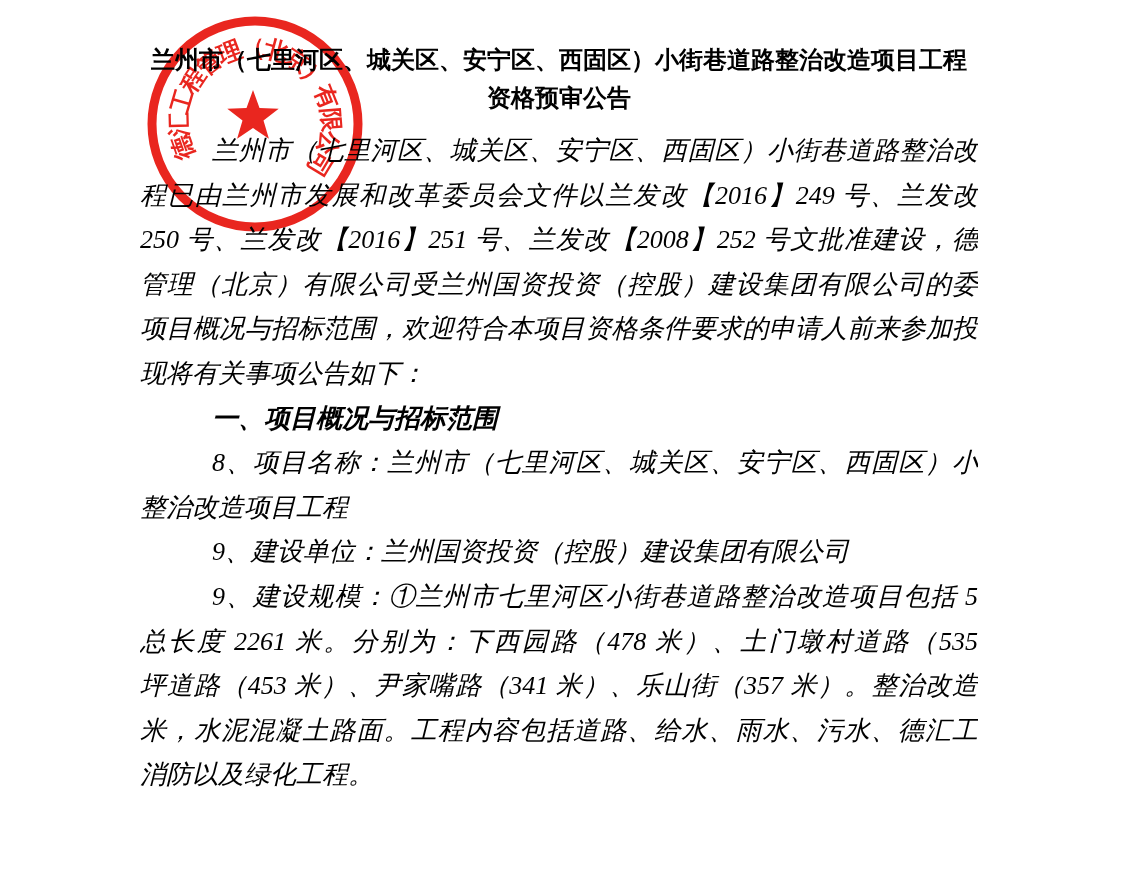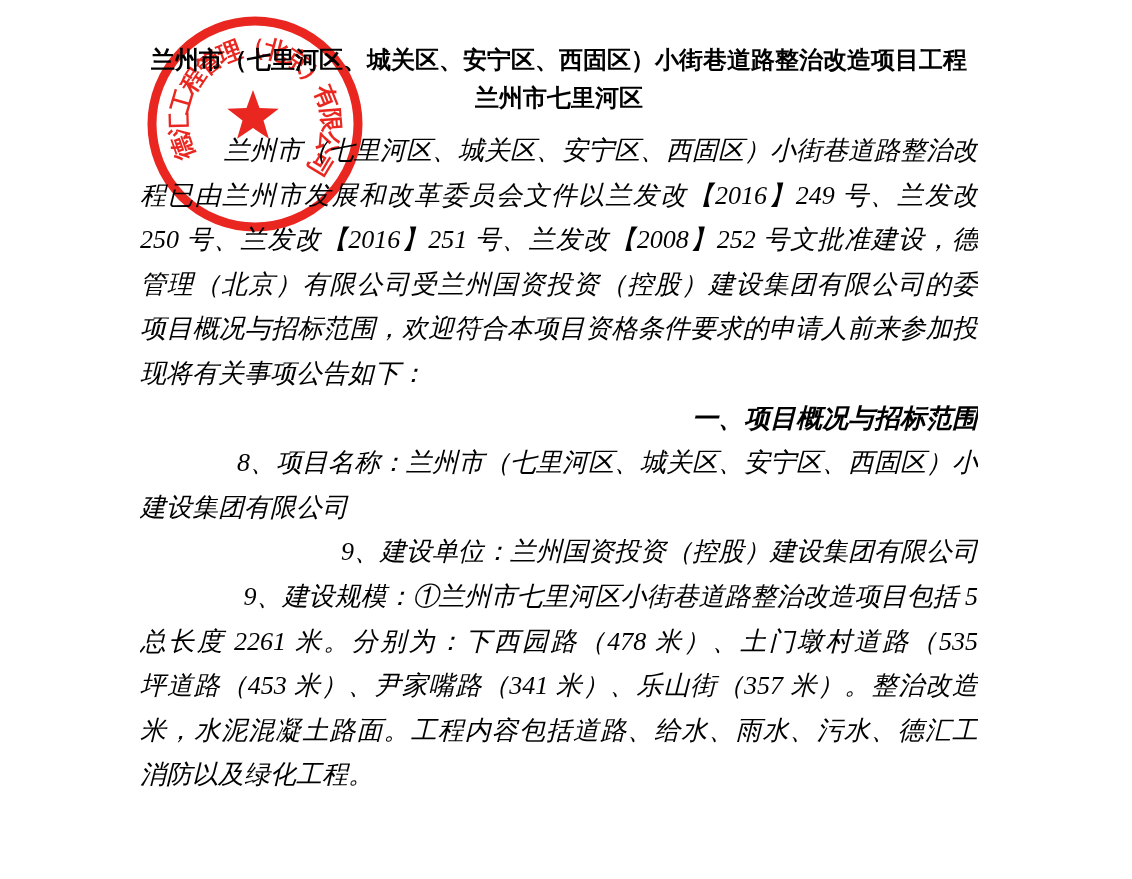--- a/index.html
+++ b/index.html
@@ -16,54 +16,54 @@
     font-size:24px;font-weight:bold;line-height:38px;
     text-align:center;white-space:nowrap;
   }
   .body{margin-top:12px;}
   .ln{
     font-size:26px;line-height:44.6px;height:44.6px;
     overflow:hidden;
     font-style:italic;
   }
   .j{text-align:justify;text-align-last:justify;}
-  .ind{padding-left:72px;text-align:right;}
+  .ind{padding-left:72px;}
   .b{font-weight:bold;}
   .stamp{
     position:absolute;left:145px;top:14px;
     mix-blend-mode:multiply;opacity:.93;
     pointer-events:none;
   }
   .seal-text{
     font-family:"Liberation Serif","DejaVu Serif",serif;
     font-weight:bold;
   }
 </style>
 </head>
 <body>
 
 <div class="page">
 
   <div class="doc">
 
     <div class="title-line">兰州市（七里河区、城关区、安宁区、西固区）小街巷道路整治改造项目工程</div>
-    <div class="title-line">兰州市七里河区</div>
+    <div class="title-line">资格预审公告</div>
 
     <div class="body">
       <div class="ln j ind">兰州市（七里河区、城关区、安宁区、西固区）小街巷道路整治改造项目工</div>
       <div class="ln j">程已由兰州市发展和改革委员会文件以兰发改【2016】249 号、兰发改【2016】</div>
       <div class="ln j">250 号、兰发改【2016】251 号、兰发改【2008】252 号文批准建设，德汇工程</div>
       <div class="ln j">管理（北京）有限公司受兰州国资投资（控股）建设集团有限公司的委托，对该</div>
       <div class="ln j">项目概况与招标范围，欢迎符合本项目资格条件要求的申请人前来参加投标，</div>
       <div class="ln">现将有关事项公告如下：</div>
 
       <div class="ln b ind">一、项目概况与招标范围</div>
 
       <div class="ln j ind">8、项目名称：兰州市（七里河区、城关区、安宁区、西固区）小街巷道路</div>
-      <div class="ln">建设集团有限公司</div>
+      <div class="ln">整治改造项目工程</div>
 
       <div class="ln ind">9、建设单位：兰州国资投资（控股）建设集团有限公司</div>
 
 
 
       <div class="ln j ind">9、建设规模：①兰州市七里河区小街巷道路整治改造项目包括 5 条小街巷，</div>
       <div class="ln j">总长度 2261 米。分别为：下西园路（478 米）、土门墩村道路（535 米）、彭家</div>
       <div class="ln j">坪道路（453 米）、尹家嘴路（341 米）、乐山街（357 米）。整治改造宽度 7-18</div>
       <div class="ln j">米，水泥混凝土路面。工程内容包括道路、给水、雨水、污水、德汇工程、照明、</div>
       <div class="ln">消防以及绿化工程。</div>

